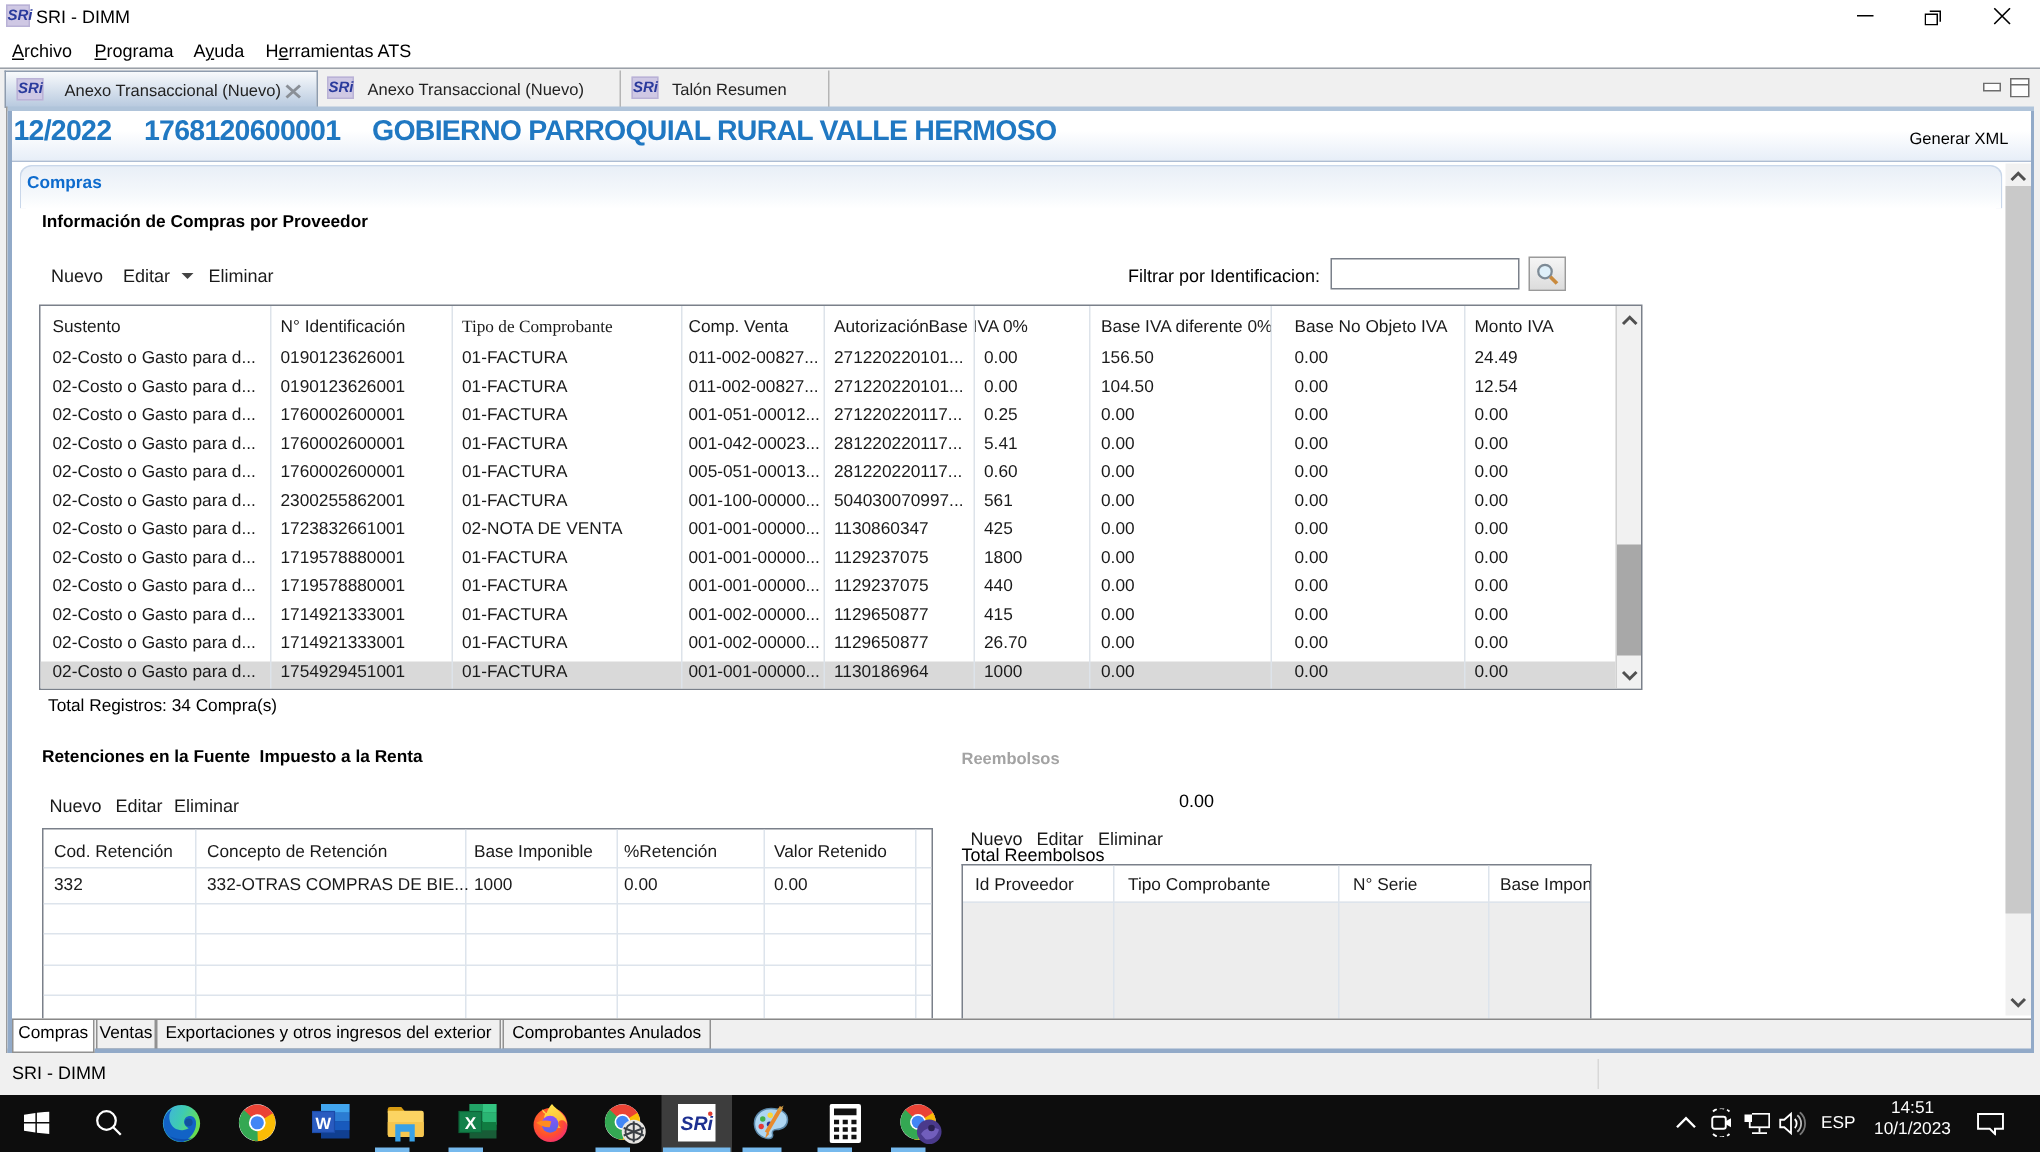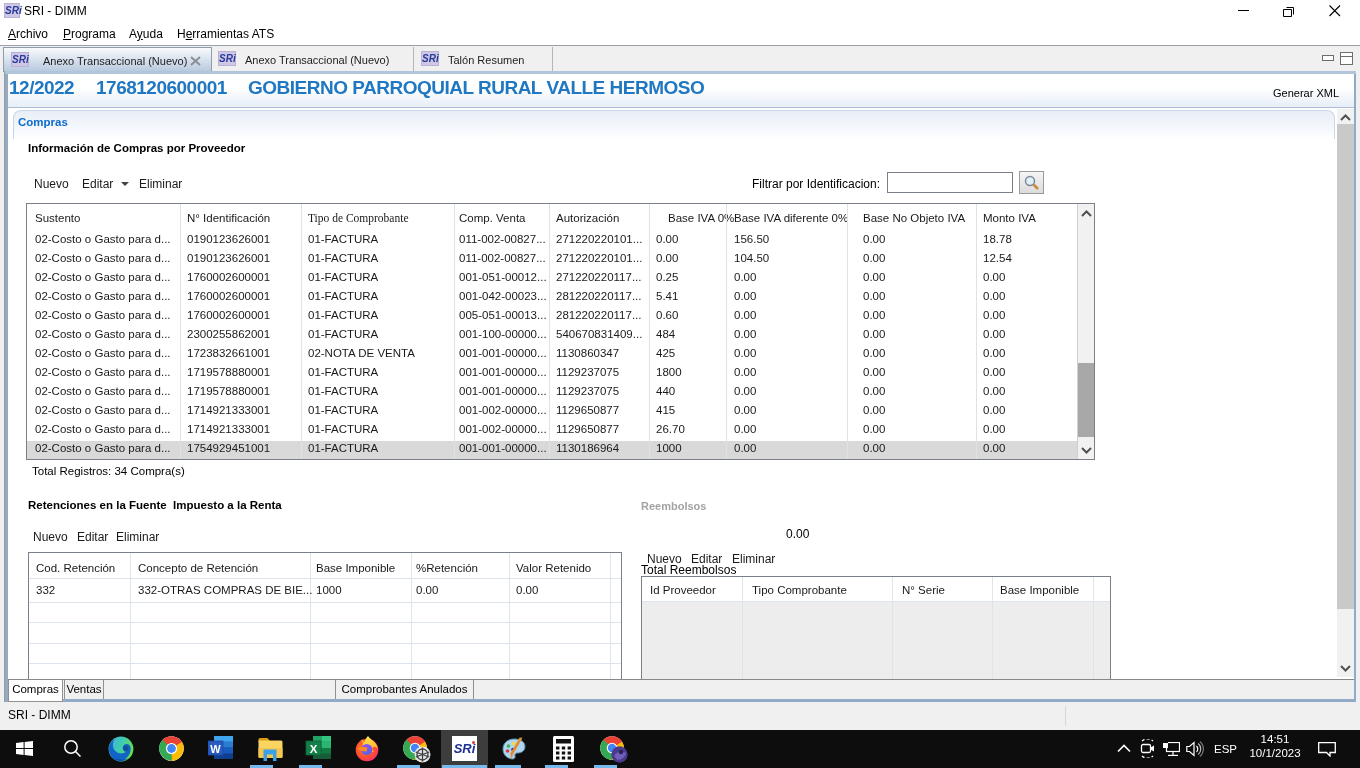--- a/index.html
+++ b/index.html
@@ -110,21 +110,21 @@
     </div>
     <div class="grid" id="maingrid" style="left:18px;top:95px;width:1069px;height:257px;">
         <div class="cell" style="left:8px;top:29px;">02-Costo o Gasto para d...</div>
         <div class="cell" style="left:160px;top:29px;">0190123626001</div>
         <div class="cell" style="left:281px;top:29px;">01-FACTURA</div>
         <div class="cell" style="left:432px;top:29px;">011-002-00827...</div>
         <div class="cell" style="left:529px;top:29px;">271220220101...</div>
         <div class="cell" style="left:629px;top:29px;">0.00</div>
         <div class="cell" style="left:707px;top:29px;">156.50</div>
         <div class="cell" style="left:836px;top:29px;">0.00</div>
-        <div class="cell" style="left:956px;top:29px;">18.78</div>
+        <div class="cell" style="left:956px;top:29px;">24.49</div>
         <div class="cell" style="left:8px;top:48px;">02-Costo o Gasto para d...</div>
         <div class="cell" style="left:160px;top:48px;">0190123626001</div>
         <div class="cell" style="left:281px;top:48px;">01-FACTURA</div>
         <div class="cell" style="left:432px;top:48px;">011-002-00827...</div>
         <div class="cell" style="left:529px;top:48px;">271220220101...</div>
         <div class="cell" style="left:629px;top:48px;">0.00</div>
         <div class="cell" style="left:707px;top:48px;">104.50</div>
         <div class="cell" style="left:836px;top:48px;">0.00</div>
         <div class="cell" style="left:956px;top:48px;">12.54</div>
         <div class="cell" style="left:8px;top:67px;">02-Costo o Gasto para d...</div>
@@ -151,22 +151,22 @@
         <div class="cell" style="left:432px;top:105px;">005-051-00013...</div>
         <div class="cell" style="left:529px;top:105px;">281220220117...</div>
         <div class="cell" style="left:629px;top:105px;">0.60</div>
         <div class="cell" style="left:707px;top:105px;">0.00</div>
         <div class="cell" style="left:836px;top:105px;">0.00</div>
         <div class="cell" style="left:956px;top:105px;">0.00</div>
         <div class="cell" style="left:8px;top:124px;">02-Costo o Gasto para d...</div>
         <div class="cell" style="left:160px;top:124px;">2300255862001</div>
         <div class="cell" style="left:281px;top:124px;">01-FACTURA</div>
         <div class="cell" style="left:432px;top:124px;">001-100-00000...</div>
-        <div class="cell" style="left:529px;top:124px;">540670831409...</div>
-        <div class="cell" style="left:629px;top:124px;">484</div>
+        <div class="cell" style="left:529px;top:124px;">504030070997...</div>
+        <div class="cell" style="left:629px;top:124px;">561</div>
         <div class="cell" style="left:707px;top:124px;">0.00</div>
         <div class="cell" style="left:836px;top:124px;">0.00</div>
         <div class="cell" style="left:956px;top:124px;">0.00</div>
         <div class="cell" style="left:8px;top:143px;">02-Costo o Gasto para d...</div>
         <div class="cell" style="left:160px;top:143px;">1723832661001</div>
         <div class="cell" style="left:281px;top:143px;">02-NOTA DE VENTA</div>
         <div class="cell" style="left:432px;top:143px;">001-001-00000...</div>
         <div class="cell" style="left:529px;top:143px;">1130860347</div>
         <div class="cell" style="left:629px;top:143px;">425</div>
         <div class="cell" style="left:707px;top:143px;">0.00</div>
@@ -216,21 +216,21 @@
         <div class="cell" style="left:529px;top:238px;">1130186964</div>
         <div class="cell" style="left:629px;top:238px;">1000</div>
         <div class="cell" style="left:707px;top:238px;">0.00</div>
         <div class="cell" style="left:836px;top:238px;">0.00</div>
         <div class="cell" style="left:956px;top:238px;">0.00</div>
         <div class="hd" style="left:8px;top:8px;">Sustento</div>
         <div class="hd" style="left:160px;top:8px;">N° Identificación</div>
         <div class="hd" style="left:281px;top:8px;font-family:Liberation Serif, serif;">Tipo de Comprobante</div>
         <div class="hd" style="left:432px;top:8px;">Comp. Venta</div>
         <div class="hd" style="left:529px;top:8px;">Autorización</div>
-        <div class="hd" style="left:641px;top:8px;">Base IVA 0%</div>
+        <div class="hd" style="left:592px;top:8px;">Base IVA 0%</div>
         <div class="hd" style="left:707px;top:8px;">Base IVA diferente 0%</div>
         <div class="hd" style="left:836px;top:8px;">Base No Objeto IVA</div>
         <div class="hd" style="left:956px;top:8px;">Monto IVA</div>
         <div class="vline" style="left:153px;height:100%;background:#dde3ea;"></div>
         <div class="vline" style="left:274px;height:100%;background:#dde3ea;"></div>
         <div class="vline" style="left:427px;height:100%;background:#dde3ea;"></div>
         <div class="vline" style="left:522px;height:100%;background:#dde3ea;"></div>
         <div class="vline" style="left:622px;height:100%;background:#dde3ea;"></div>
         <div class="vline" style="left:699px;height:100%;background:#dde3ea;"></div>
         <div class="vline" style="left:820px;height:100%;background:#dde3ea;"></div>
@@ -270,21 +270,21 @@
         <div class="cell" style="left:287px;top:31px;">1000</div>
         <div class="cell" style="left:387px;top:31px;">0.00</div>
         <div class="cell" style="left:487px;top:31px;">0.00</div>
       </div>
     <div class="abs" style="left:633px;top:392px;font-weight:bold;font-size:11px;color:#a3a3a3;">Reembolsos</div>
     <div class="abs" style="left:633px;top:419px;font-size:12px;margin-top:36px;">Total Reembolsos</div>
     <div class="abs" style="left:778px;top:419px;font-size:12px;">0.00</div>
     <div class="tbar" style="left:639px;top:444px;">Nuevo</div>
     <div class="tbar" style="left:683px;top:444px;">Editar</div>
     <div class="tbar" style="left:724px;top:444px;">Eliminar</div>
-    <div class="grid" id="reegrid" style="left:633px;top:468px;width:470px;height:108px;border-bottom:none;">
+    <div class="grid" id="reegrid" style="left:633px;top:468px;width:420px;height:108px;border-bottom:none;">
         <div class="abs" style="left:0;top:24px;width:100%;height:84px;background:#ededed;"></div>
         <div class="hd" style="left:8px;top:7px;">Id Proveedor</div>
         <div class="hd" style="left:110px;top:7px;">Tipo Comprobante</div>
         <div class="hd" style="left:260px;top:7px;">N° Serie</div>
         <div class="hd" style="left:358px;top:7px;">Base Imponible</div>
         <div class="vline" style="left:100px;height:100%;background:#dde4ec;"></div>
         <div class="vline" style="left:250px;height:100%;background:#dde4ec;"></div>
         <div class="vline" style="left:350px;height:100%;background:#dde4ec;"></div>
         <div class="vline" style="left:451px;height:100%;background:#dde4ec;"></div>
         <div class="abs" style="left:0;top:24px;width:100%;height:1px;background:#dde4ec;"></div>
@@ -294,20 +294,21 @@
         <path d="M1,6 L5.5,1.5 L10,6" stroke="#505050" stroke-width="2" fill="none"></path>
       </svg>
     <div class="sbthumb" style="left:1329px;top:16px;width:17px;height:485px;"></div>
     <svg class="abs" style="left:1332px;top:557px;" width="11" height="7">
         <path d="M1,1 L5.5,5.5 L10,1" stroke="#505050" stroke-width="2" fill="none"></path>
       </svg>
   </div>
   <div id="btabs">
     <div class="btab" style="left:0px;width:55px;background:#fff;z-index:2;height:22px;">Compras</div>
     <div class="btab" style="left:56px;width:40px;">Ventas</div>
+    <div class="btab" style="left:96px;width:230px;">Exportaciones y otros ingresos del exterior</div>
     <div class="btab" style="left:327px;width:139px;">Comprobantes Anulados</div>
   </div>
 </div>
 <div class="abs" style="left:5px;top:699px;width:1351px;height:3px;background:#92aac8;"></div>
 <div id="statusbar">
   <span class="abs" style="left:8px;top:6px;">SRI - DIMM</span>
   <span class="abs" style="left:1065px;top:4px;width:1px;height:20px;background:#d8d8d8;"></span>
 </div>
 
 <div id="taskbar">

